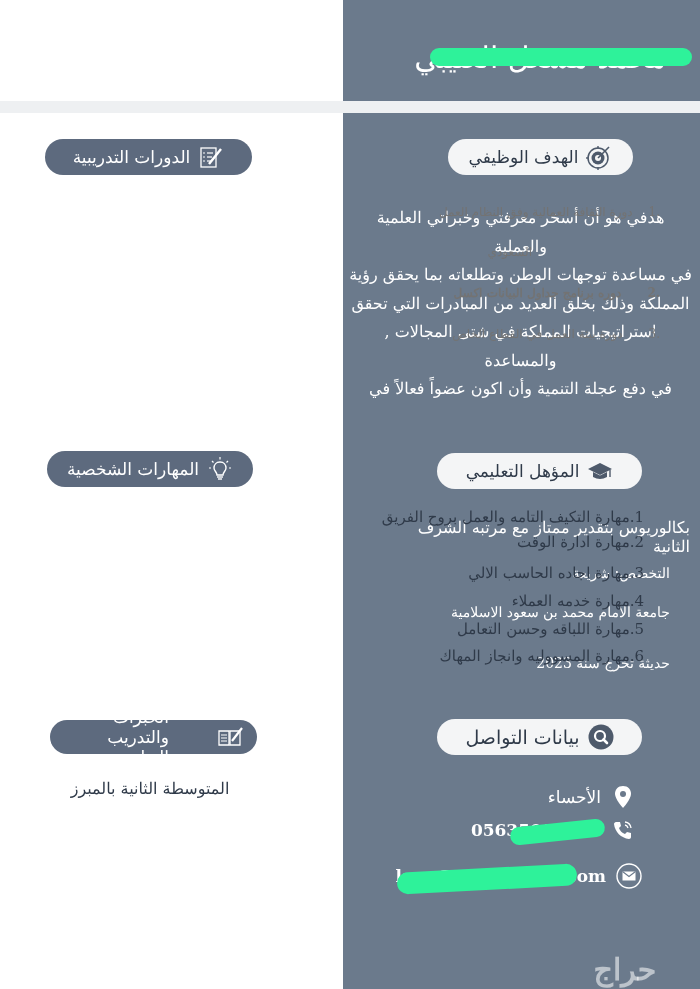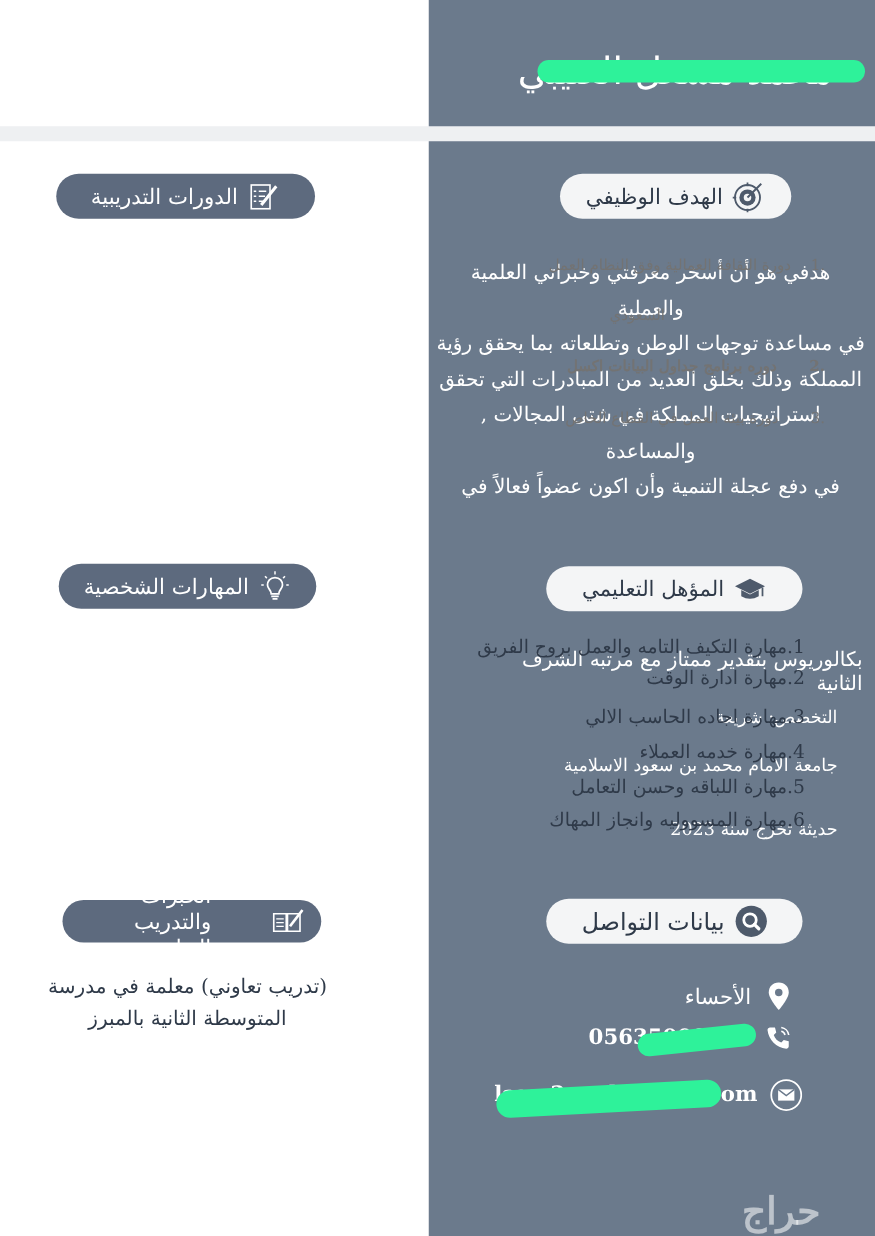--- a/index.html
+++ b/index.html
@@ -185,17 +185,16 @@
         <line x1="4" y1="9" x2="10" y2="9" stroke="#fff" stroke-width="1"></line>
         <line x1="4" y1="12" x2="10" y2="12" stroke="#fff" stroke-width="1"></line>
         <line x1="4" y1="15" x2="10" y2="15" stroke="#fff" stroke-width="1"></line>
         <line x1="15" y1="15" x2="25" y2="2" stroke="#fff" stroke-width="2.2"></line>
       </svg>
   </span>
   <span>الخبرات والتدريب التعاوني</span>
 </div>
 
 <div class="exp" style="top:776px;">
-  <div>(تدريب تعاوني) معلمة في مدرسة</div>
   <div>المتوسطة الثانية بالمبرز</div>
 </div>
 
 <div class="watermark">حراج</div>
 
 </body></html>

